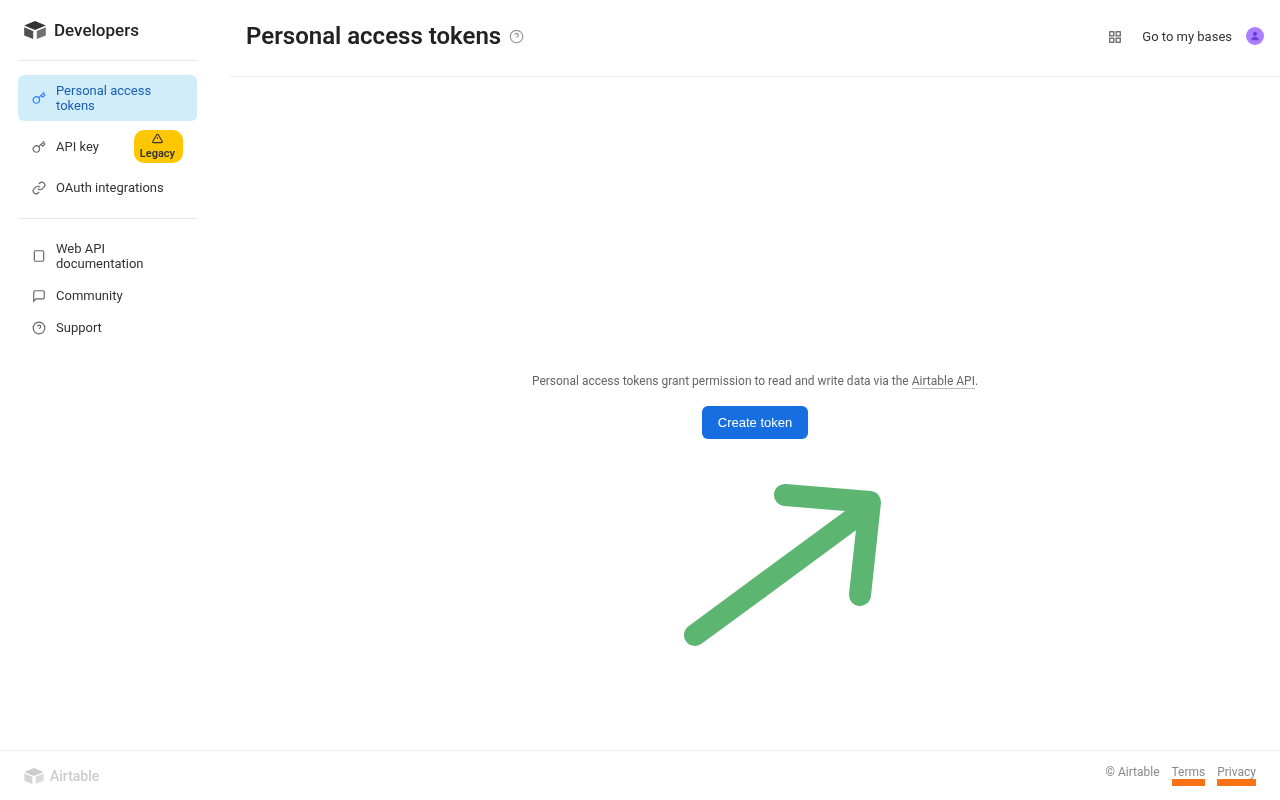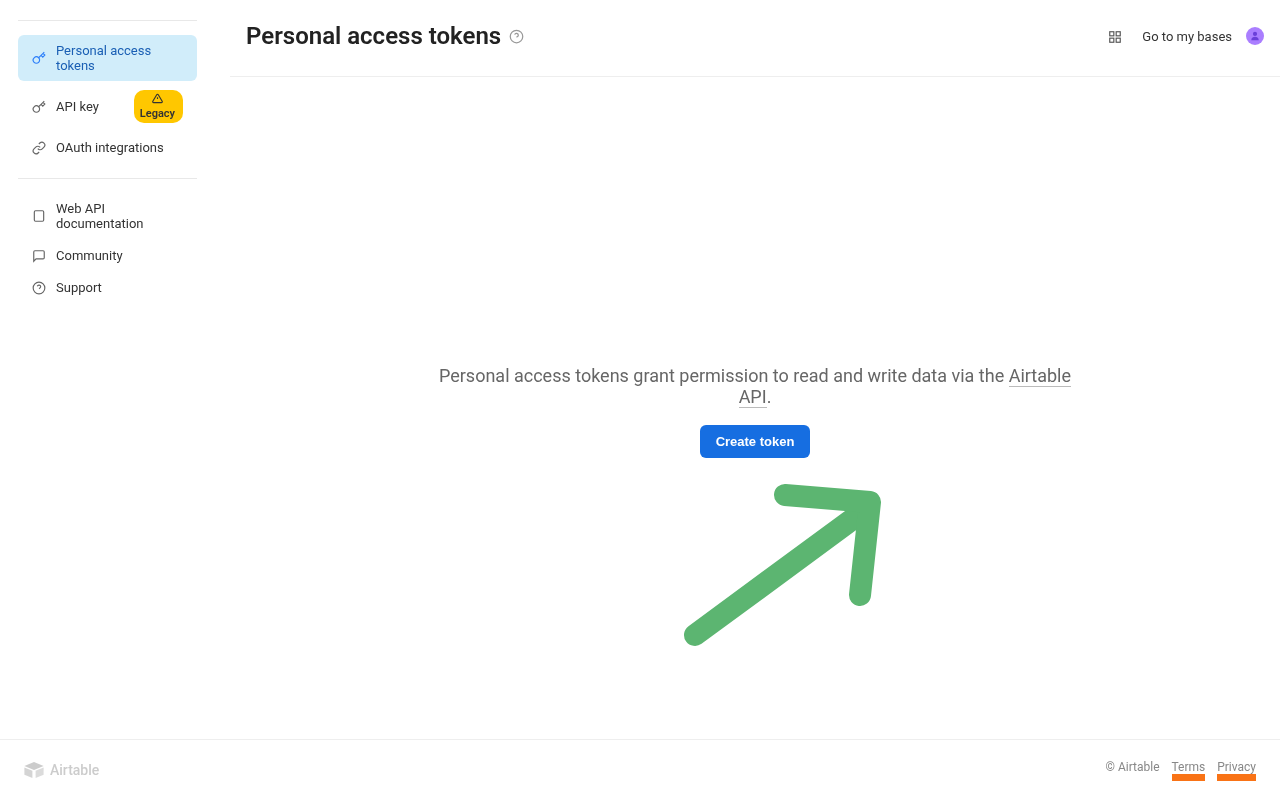--- a/index.html
+++ b/index.html
@@ -144,51 +144,52 @@
       text-align: center;
       width: 640px;
     }
     .empty-title {
       font-size: 20px;
       font-weight: 600;
       color: #333;
       margin-bottom: 7px;
     }
     .empty-desc {
-      font-size: 18px;
+      font-size: 12px;
       color: #666;
       margin-bottom: 18px;
+      margin-top: 9px;
     }
     .api-link {
       color: #666;
       border-bottom: 1px solid #bbb;
       cursor: pointer;
     }
     .create-btn {
       background: #166ee1;
       color: #fff;
       border: none;
       padding: 9px 16px;
       font-size: 13px;
       border-radius: 6px;
       cursor: pointer;
-      font-weight: 700;
+      font-weight: 400;
     }
     .arrow-annotation {
       position: absolute;
       left: 445px;
       top: 480px;
       pointer-events: none;
     }
     .footer {
       position: absolute;
       bottom: 0;
       left: 0;
       right: 0;
-      height: 61px;
+      height: 50px;
       border-top: 1px solid #eee;
       display: flex;
       align-items: center;
       padding: 0 24px;
     }
     .footer-logo {
       display: flex;
       align-items: center;
       gap: 6px;
       color: #ccc;
@@ -209,20 +210,28 @@
     }
     .footer-link {
       cursor: pointer;
       border-bottom: 7px solid #f97316;
     }
   </style>
 </head>
 <body>
 
 <div class="sidebar">
+  <div class="logo-area">
+    <svg class="logo-icon" viewBox="0 0 24 20" fill="#333">
+      <path d="M12 0 L24 5 L12 10 L0 5 Z"></path>
+      <path d="M0 7 L10 11 L10 20 L0 16 Z" opacity="0.85"></path>
+      <path d="M14 11 L24 7 L24 16 L14 20 Z" opacity="0.7"></path>
+    </svg>
+    <span class="logo-text">Developers</span>
+  </div>
   <div class="sidebar-divider"></div>
 
   <div class="nav-item active">
     <svg class="nav-icon" viewBox="0 0 24 24" fill="none" stroke="currentColor" stroke-width="2">
       <path d="M21 2l-2 2m-7.61 7.61a5.5 5.5 0 1 1-7.778 7.778 5.5 5.5 0 0 1 7.777-7.777zm0 0L15.5 7.5m0 0l3 3L22 7l-3-3m-3.5 3.5L19 4"></path>
     </svg>
     <span>Personal access tokens</span>
   </div>
 
   <div class="nav-item">

